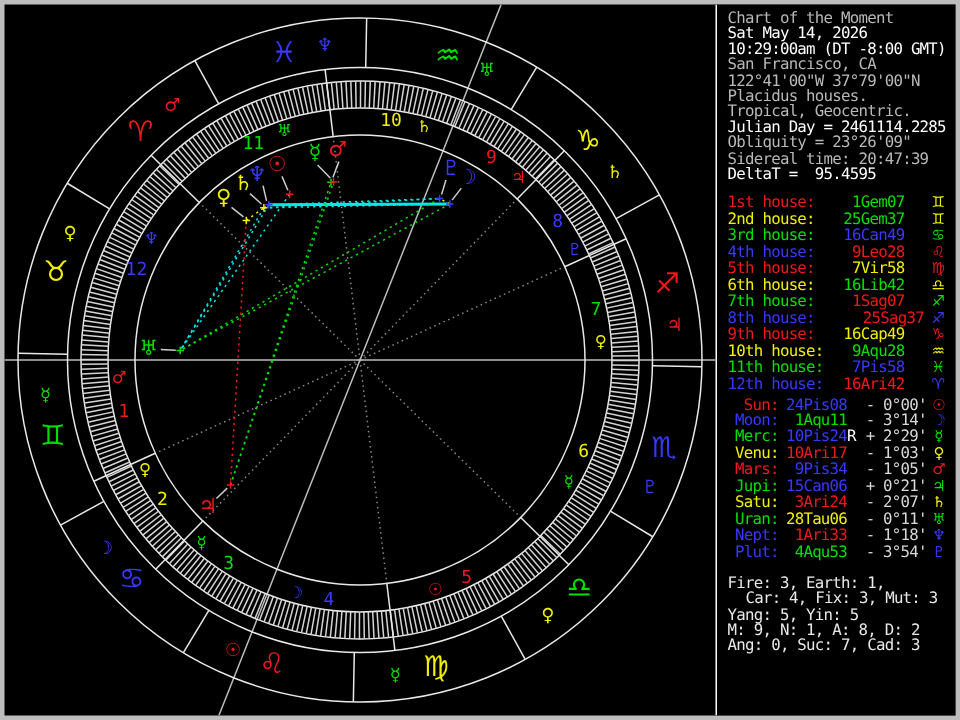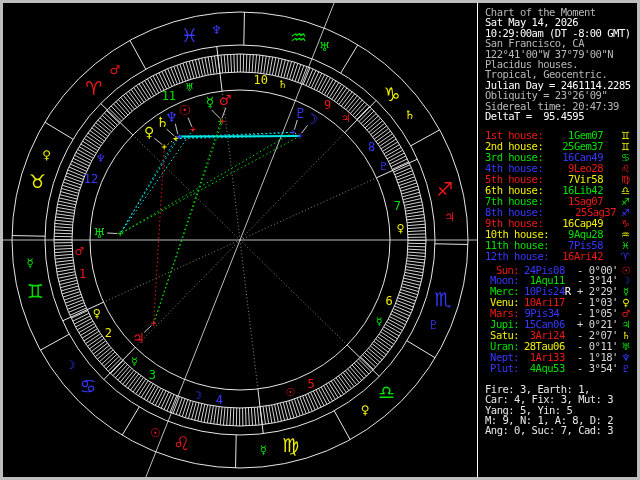--- a/index.html
+++ b/index.html
@@ -559,28 +559,28 @@
         <div class="row"><span class="h-label" style="color: rgb(240, 24, 24);">9th house:</span><span class="h-value" style="color: rgb(240, 240, 0);">16Cap49</span><span class="g" style="color: rgb(240, 24, 24);">♑</span></div>
         <div class="row"><span class="h-label" style="color: rgb(240, 240, 0);">10th house:</span><span class="h-value" style="color: rgb(0, 224, 0);">9Aqu28</span><span class="g" style="color: rgb(240, 240, 0);">♒</span></div>
         <div class="row"><span class="h-label" style="color: rgb(0, 224, 0);">11th house:</span><span class="h-value" style="color: rgb(56, 56, 255);">7Pis58</span><span class="g" style="color: rgb(0, 224, 0);">♓</span></div>
         <div class="row"><span class="h-label" style="color: rgb(56, 56, 255);">12th house:</span><span class="h-value" style="color: rgb(240, 24, 24);">16Ari42</span><span class="g" style="color: rgb(56, 56, 255);">♈</span></div>
       </div>
     <div class="blk" id="planets-block">
         <div class="row"><span class="p-label" style="color: rgb(240, 24, 24);">Sun:</span><span class="p-value" style="color: rgb(56, 56, 255);">24Pis08</span><span class="p-retro" style="color: rgb(255, 255, 255);"></span><span class="p-vel" style="color: rgb(216, 216, 216);">- 0°00'</span><span class="g" style="color: rgb(240, 24, 24);">☉</span></div>
         <div class="row"><span class="p-label" style="color: rgb(56, 56, 255);">Moon:</span><span class="p-value" style="color: rgb(0, 224, 0);">1Aqu11</span><span class="p-retro" style="color: rgb(255, 255, 255);"></span><span class="p-vel" style="color: rgb(216, 216, 216);">- 3°14'</span><span class="g" style="color: rgb(56, 56, 255);">☽</span></div>
         <div class="row"><span class="p-label" style="color: rgb(0, 224, 0);">Merc:</span><span class="p-value" style="color: rgb(56, 56, 255);">10Pis24</span><span class="p-retro" style="color: rgb(255, 255, 255);">R</span><span class="p-vel" style="color: rgb(216, 216, 216);">+ 2°29'</span><span class="g" style="color: rgb(0, 224, 0);">☿</span></div>
         <div class="row"><span class="p-label" style="color: rgb(240, 240, 0);">Venu:</span><span class="p-value" style="color: rgb(240, 24, 24);">10Ari17</span><span class="p-retro" style="color: rgb(255, 255, 255);"></span><span class="p-vel" style="color: rgb(216, 216, 216);">- 1°03'</span><span class="g" style="color: rgb(240, 240, 0);">♀</span></div>
-        <div class="row"><span class="p-label" style="color: rgb(240, 24, 24);">Mars:</span><span class="p-value" style="color: rgb(56, 56, 255); text-align: center;">9Pis34</span><span class="p-retro" style="color: rgb(255, 255, 255);"></span><span class="p-vel" style="color: rgb(216, 216, 216);">- 1°05'</span><span class="g" style="color: rgb(240, 24, 24);">♂</span></div>
+        <div class="row"><span class="p-label" style="color: rgb(240, 24, 24);">Mars:</span><span class="p-value" style="color: rgb(56, 56, 255);">9Pis34</span><span class="p-retro" style="color: rgb(255, 255, 255);"></span><span class="p-vel" style="color: rgb(216, 216, 216);">- 1°05'</span><span class="g" style="color: rgb(240, 24, 24);">♂</span></div>
         <div class="row"><span class="p-label" style="color: rgb(0, 224, 0);">Jupi:</span><span class="p-value" style="color: rgb(56, 56, 255);">15Can06</span><span class="p-retro" style="color: rgb(255, 255, 255);"></span><span class="p-vel" style="color: rgb(216, 216, 216);">+ 0°21'</span><span class="g" style="color: rgb(0, 224, 0);">♃</span></div>
         <div class="row"><span class="p-label" style="color: rgb(240, 240, 0);">Satu:</span><span class="p-value" style="color: rgb(240, 24, 24);">3Ari24</span><span class="p-retro" style="color: rgb(255, 255, 255);"></span><span class="p-vel" style="color: rgb(216, 216, 216);">- 2°07'</span><span class="g" style="color: rgb(240, 240, 0);">♄</span></div>
         <div class="row"><span class="p-label" style="color: rgb(0, 224, 0);">Uran:</span><span class="p-value" style="color: rgb(240, 240, 0);">28Tau06</span><span class="p-retro" style="color: rgb(255, 255, 255);"></span><span class="p-vel" style="color: rgb(216, 216, 216);">- 0°11'</span><span class="g" style="color: rgb(0, 224, 0);">♅</span></div>
         <div class="row"><span class="p-label" style="color: rgb(56, 56, 255);">Nept:</span><span class="p-value" style="color: rgb(240, 24, 24);">1Ari33</span><span class="p-retro" style="color: rgb(255, 255, 255);"></span><span class="p-vel" style="color: rgb(216, 216, 216);">- 1°18'</span><span class="g" style="color: rgb(56, 56, 255);">♆</span></div>
         <div class="row"><span class="p-label" style="color: rgb(56, 56, 255);">Plut:</span><span class="p-value" style="color: rgb(0, 224, 0);">4Aqu53</span><span class="p-retro" style="color: rgb(255, 255, 255);"></span><span class="p-vel" style="color: rgb(216, 216, 216);">- 3°54'</span><span class="g" style="color: rgb(56, 56, 255);">♇</span></div>
       </div>
     <div class="blk" id="stats-block">
         <div class="sline" style="color: rgb(232, 232, 232);">Fire: 3, Earth: 1,</div>
-        <div class="sline" style="color: rgb(232, 232, 232);">Car: 4, Fix: 3, Mut: 3</div>
+        <div class="sline" style="color: rgb(232, 232, 232); text-align: center;">Car: 4, Fix: 3, Mut: 3</div>
         <div class="sline" style="color: rgb(232, 232, 232);">Yang: 5, Yin: 5</div>
         <div class="sline" style="color: rgb(232, 232, 232);">M: 9, N: 1, A: 8, D: 2</div>
         <div class="sline" style="color: rgb(232, 232, 232);">Ang: 0, Suc: 7, Cad: 3</div>
       </div>
   </div>
 </div>
 
 </body></html>

